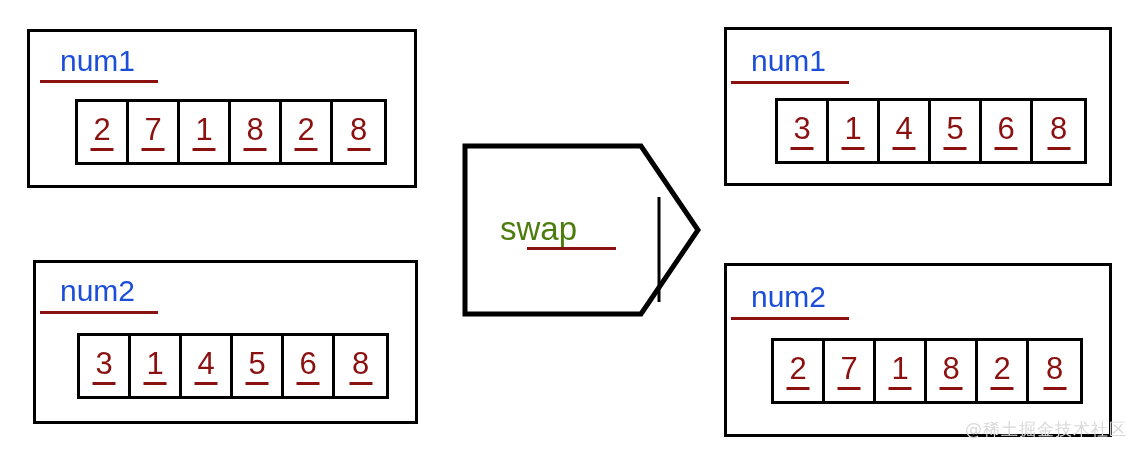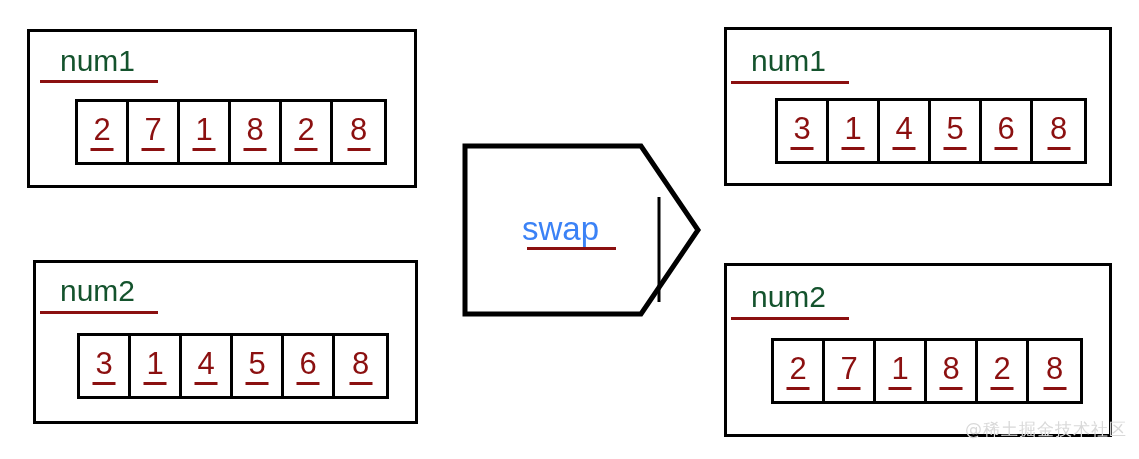--- a/index.html
+++ b/index.html
@@ -18,21 +18,21 @@
     overflow: hidden;
   }
   .outer-box {
     position: absolute;
     border: 3px solid #000000;
     background: #ffffff;
     box-sizing: border-box;
   }
   .var-label {
     position: absolute;
-    color: #14532d;
+    color: #1d4ed8;
     font-size: 30px;
     line-height: 30px;
     white-space: nowrap;
     font-family: "Liberation Sans", sans-serif;
   }
   .var-underline {
     position: absolute;
     height: 3px;
     background: #8B1010;
   }
@@ -80,23 +80,23 @@
     width: 244px;
     height: 180px;
   }
   .arrow-svg {
     position: absolute;
     left: 0;
     top: 0;
   }
   .swap-label {
     position: absolute;
-    left: 522px;
+    left: 500px;
     top: 212px;
-    color: #3b82f6;
+    color: #4d7c0f;
     font-size: 33px;
     line-height: 33px;
     font-family: "Liberation Sans", sans-serif;
     white-space: nowrap;
   }
   .swap-underline {
     position: absolute;
     left: 527px;
     top: 247px;
     width: 89px;

